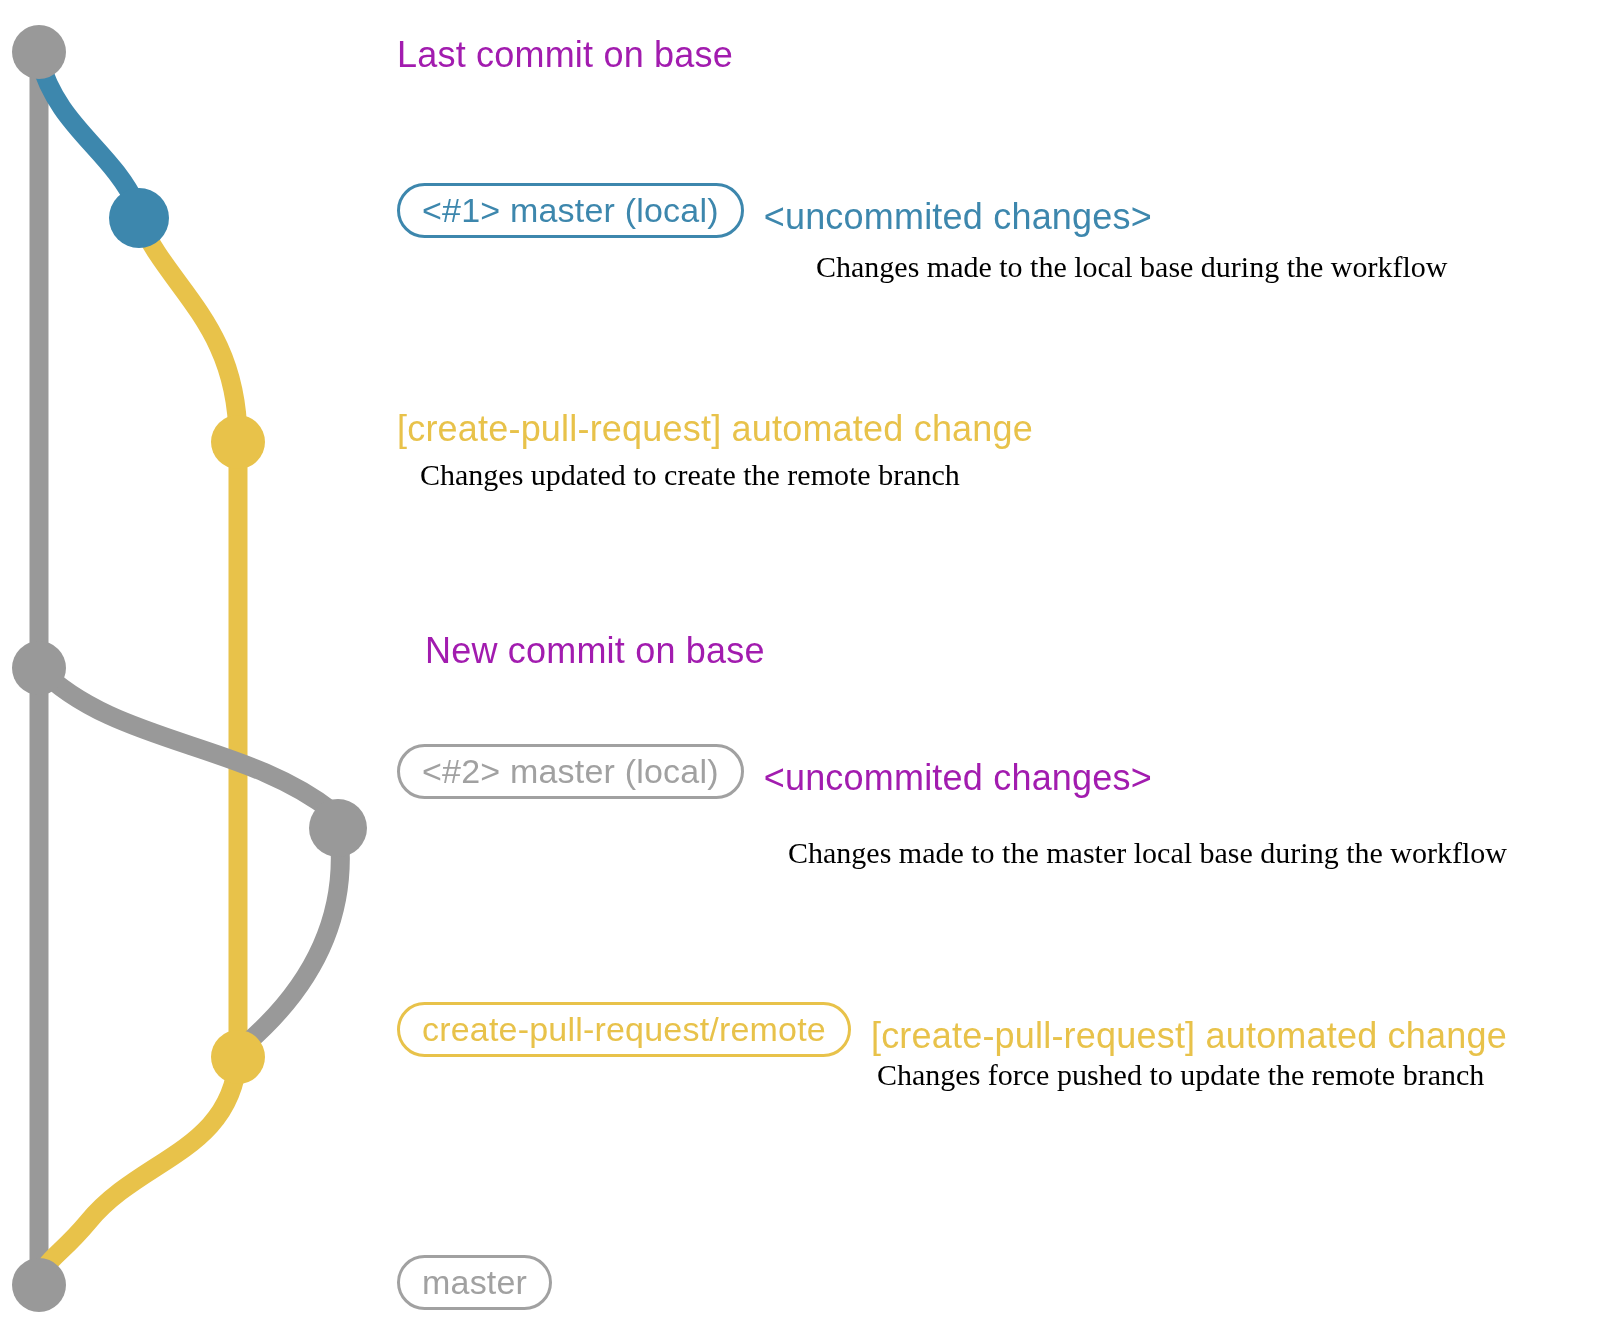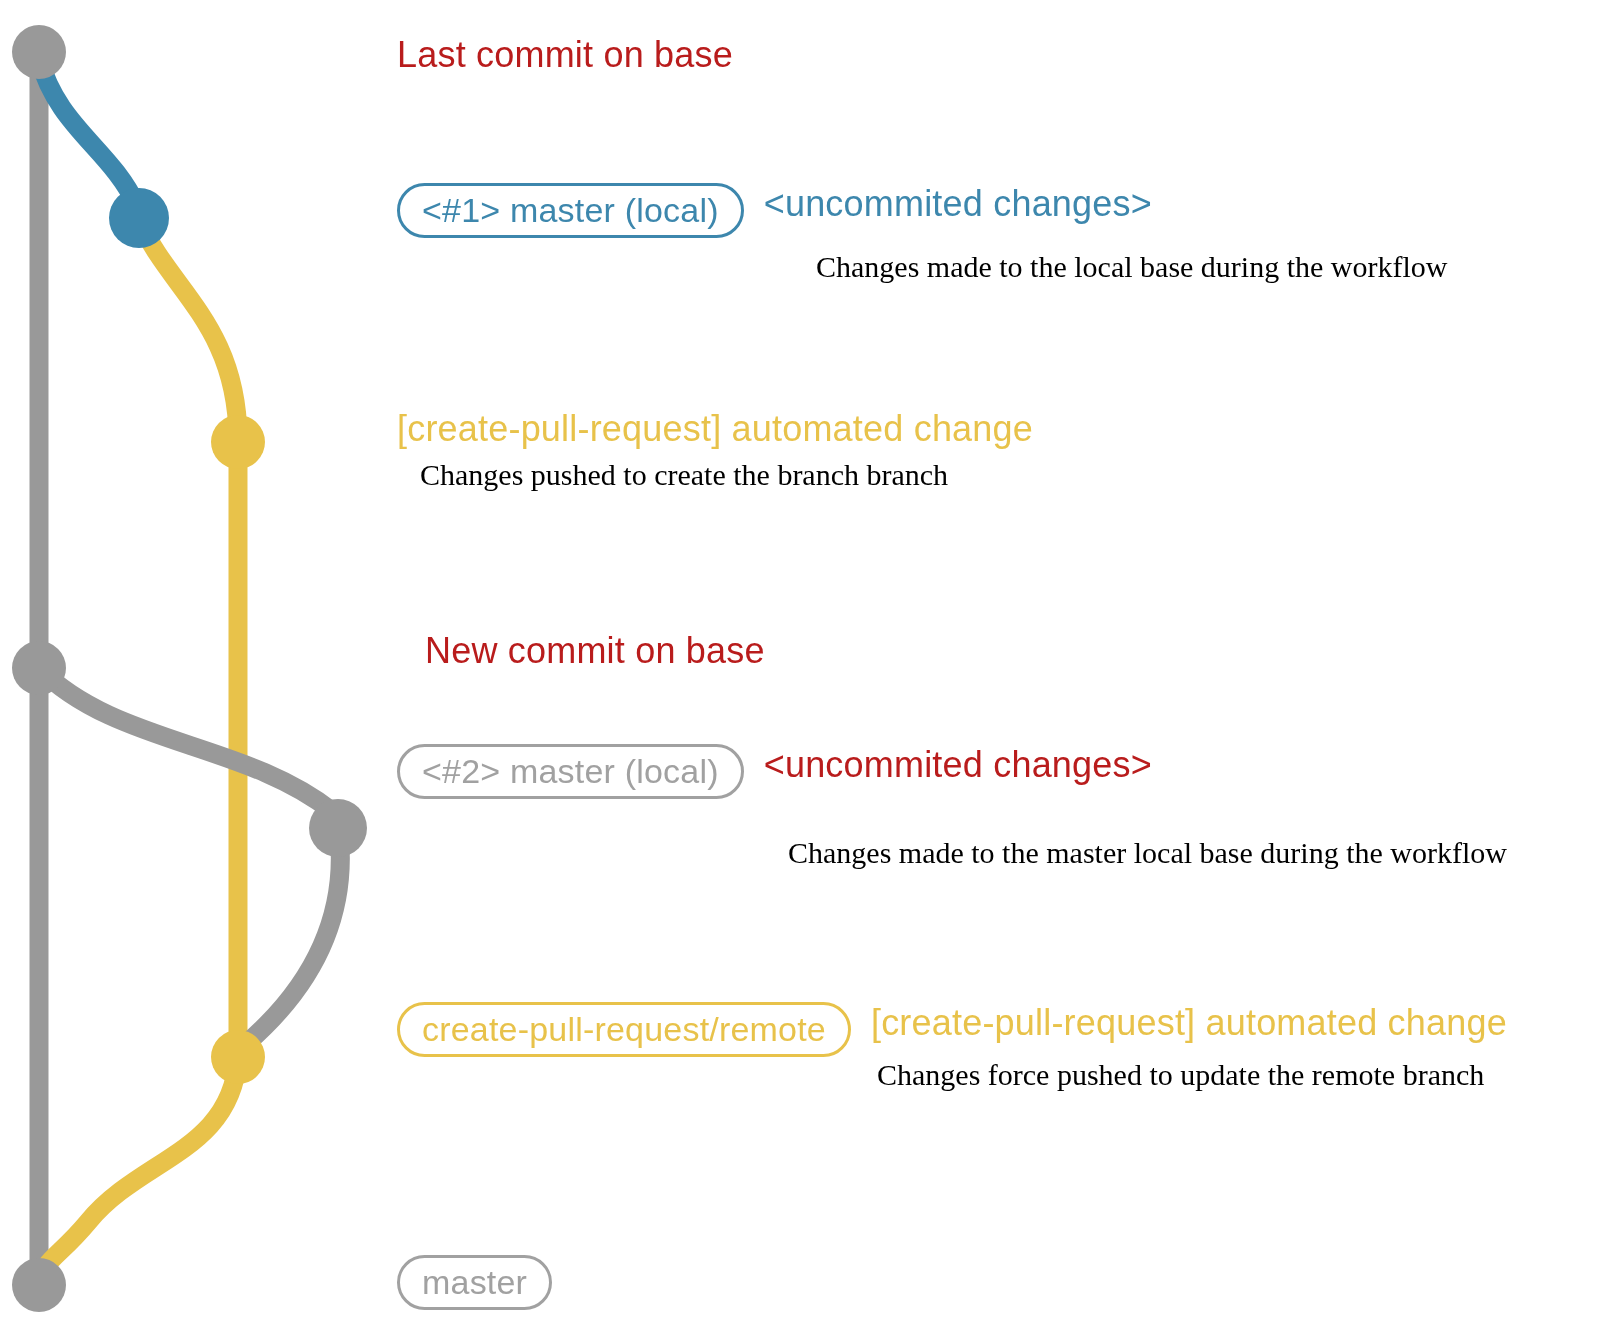--- a/index.html
+++ b/index.html
@@ -2,23 +2,23 @@
 <html><head>
 <meta charset="utf-8">
 <style>
   html,body{margin:0;padding:0;background:#ffffff;}
   body{
     width:1618px;height:1344px;position:relative;overflow:hidden;
     font-family:"Liberation Sans", sans-serif;
   }
   #graph-svg{position:absolute;left:0;top:0;}
   .abs{position:absolute;white-space:nowrap;}
-  .row{position:absolute;display:flex;align-items:flex-start;gap:20px;white-space:nowrap;}
+  .row{position:absolute;display:flex;align-items:flex-end;gap:20px;white-space:nowrap;}
   .label{font-size:36px;letter-spacing:0.2px;}
-  .label.gray{color:#b91c1c;}
+  .label.gray{color:#a21caf;}
   .label.blue{color:#3d87ad;}
   .label.yellow{color:#e8c24a;}
   .badge{
     display:inline-flex;align-items:center;justify-content:center;
     border:3px solid;border-radius:28px;padding:5px 22px;
     font-size:34px;letter-spacing:0.2px;background:#ffffff;
   }
   .badge.blue{border-color:#3d87ad;color:#3d87ad;}
   .badge.gray{border-color:#a1a1a1;color:#a1a1a1;}
   .badge.yellow{border-color:#e8c24a;color:#e8c24a;}
@@ -54,21 +54,21 @@
 
 <div class="abs label gray" style="left:397px;top:34px;">Last commit on base</div>
 
 <div class="row" style="left:397px;top:183px;">
   <span class="badge blue">&lt;#1&gt; master (local)</span>
   <span class="label blue">&lt;uncommited changes&gt;</span>
 </div>
 <div class="abs desc" style="left:788px;top:250px;margin-left:28px;">Changes made to the local base during the workflow</div>
 
 <div class="abs label yellow" style="left:397px;top:408px;">[create-pull-request] automated change</div>
-<div class="abs desc" style="left:420px;top:458px;">Changes pushed to create the branch branch</div>
+<div class="abs desc" style="left:420px;top:458px;">Changes updated to create the remote branch</div>
 
 <div class="abs label gray" style="left:397px;top:630px;margin-left:28px;">New commit on base</div>
 
 <div class="row" style="left:397px;top:744px;">
   <span class="badge gray">&lt;#2&gt; master (local)</span>
   <span class="label gray">&lt;uncommited changes&gt;</span>
 </div>
 <div class="abs desc" style="left:788px;top:836px;">Changes made to the master local base during the workflow</div>
 
 <div class="row" style="left:397px;top:1002px;">

